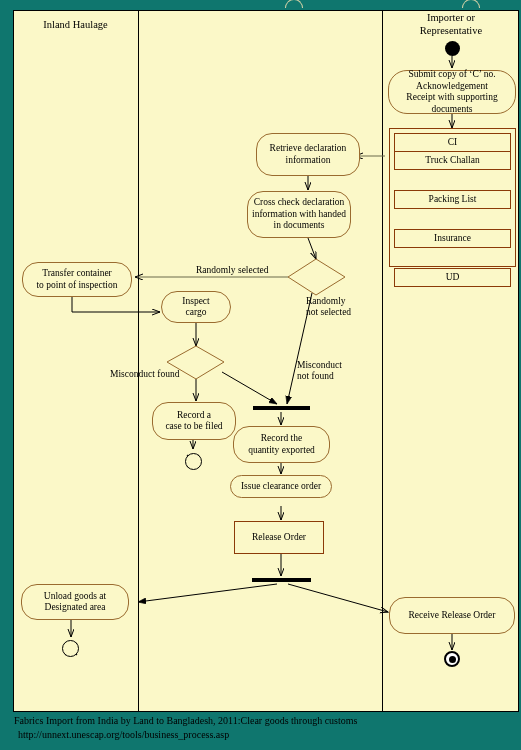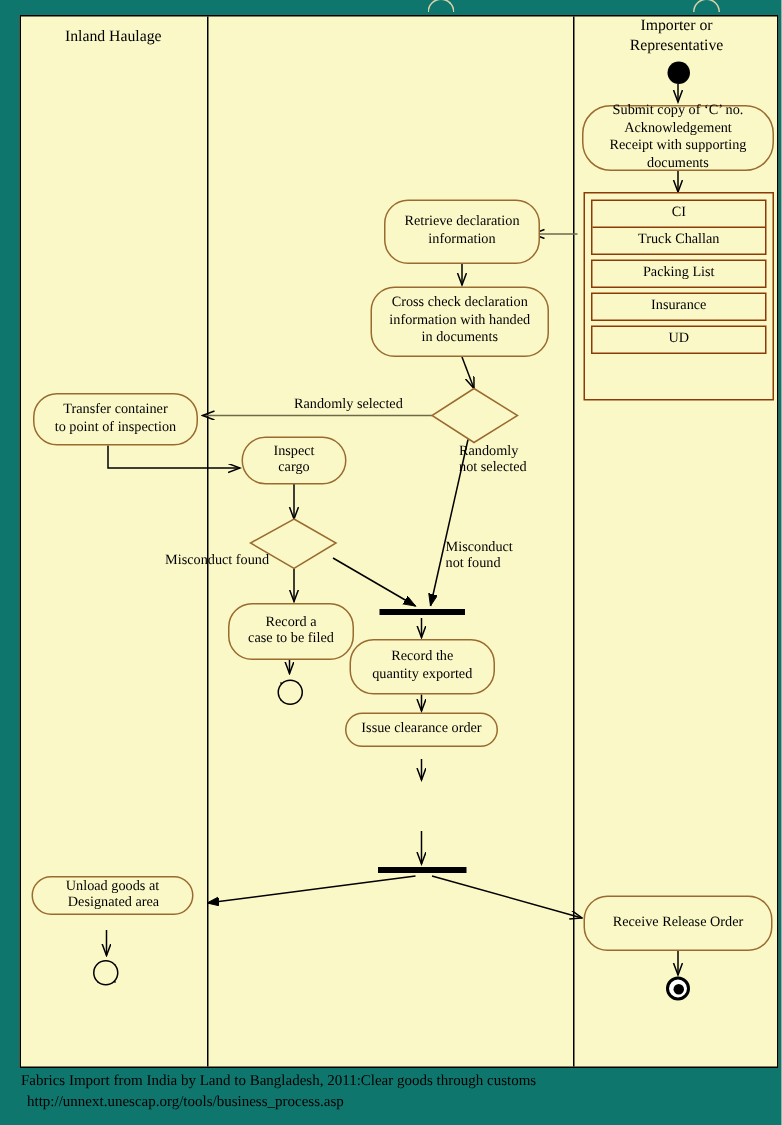--- a/index.html
+++ b/index.html
@@ -76,21 +76,21 @@
   .doc-box {
     position: absolute;
     box-sizing: border-box;
     border: 1.3px solid #8b3a08;
     background: #fbf8c8;
     padding: 4px;
   }
   .doc-group {
     border: 1.3px solid #8b3a08;
     box-sizing: border-box;
-    margin-bottom: 3px;
+    margin-bottom: 20px;
   }
   .doc-item {
     box-sizing: border-box;
     text-align: center;
     font-size: 9.5px;
     line-height: 11px;
     padding: 3px 0;
     color: #000000;
   }
   .doc-item.sep {
@@ -274,21 +274,21 @@
     <span style="white-space:pre-line;">Receive Release Order</span>
   </div>
 
   <div class="end-node" style="left:444px; top:651px;"></div>
 
   <div class="node activity" style="left:256px; top:133px; width:104px; height:43px;">
     <span style="white-space:pre-line;">Retrieve declaration
 information</span>
   </div>
 
-  <div class="node activity" style="left:247px; top:191px; width:119px; height:47px;">
+  <div class="node activity" style="left:247px; top:191px; width:104px; height:47px;">
     <span style="white-space:pre-line;">Cross check declaration
 information with handed
 in documents</span>
   </div>
 
   <div class="node activity" style="left:161px; top:291px; width:70px; height:32px;">
     <span style="white-space:pre-line;">Inspect
 cargo</span>
   </div>
 
@@ -303,29 +303,32 @@
 
   <div class="node activity" style="left:233px; top:426px; width:97px; height:37px;">
     <span style="white-space:pre-line;">Record the
 quantity exported</span>
   </div>
 
   <div class="node activity" style="left:230px; top:475px; width:102px; height:23px;font-family:Liberation Serif, serif;">
     <span style="white-space:pre-line;">Issue clearance order</span>
   </div>
 
+  <div class="node objnode" style="left:234px; top:521px; width:90px; height:33px;">
+    <span style="white-space:pre-line;">Release Order</span>
+  </div>
 
   <div class="bar" style="left:252px; top:578px; width:59px;"></div>
 
   <div class="node activity" style="left:22px; top:262px; width:110px; height:35px;">
     <span style="white-space:pre-line;">Transfer container
 to point of inspection</span>
   </div>
 
-  <div class="node activity" style="left:21px; top:584px; width:108px; height:26px;text-align:right;">
+  <div class="node activity" style="left:21px; top:584px; width:108px; height:36px;">
     <span style="white-space:pre-line;">Unload goods at
 Designated area</span>
   </div>
 
   <div class="flow-final" style="left:62px; top:640px;"></div>
 
   <div class="edge-label" style="left:196px; top:265px;">Randomly selected</div>
 
   <div class="edge-label" style="left:306px; top:296px;">Randomly
 not selected</div>

